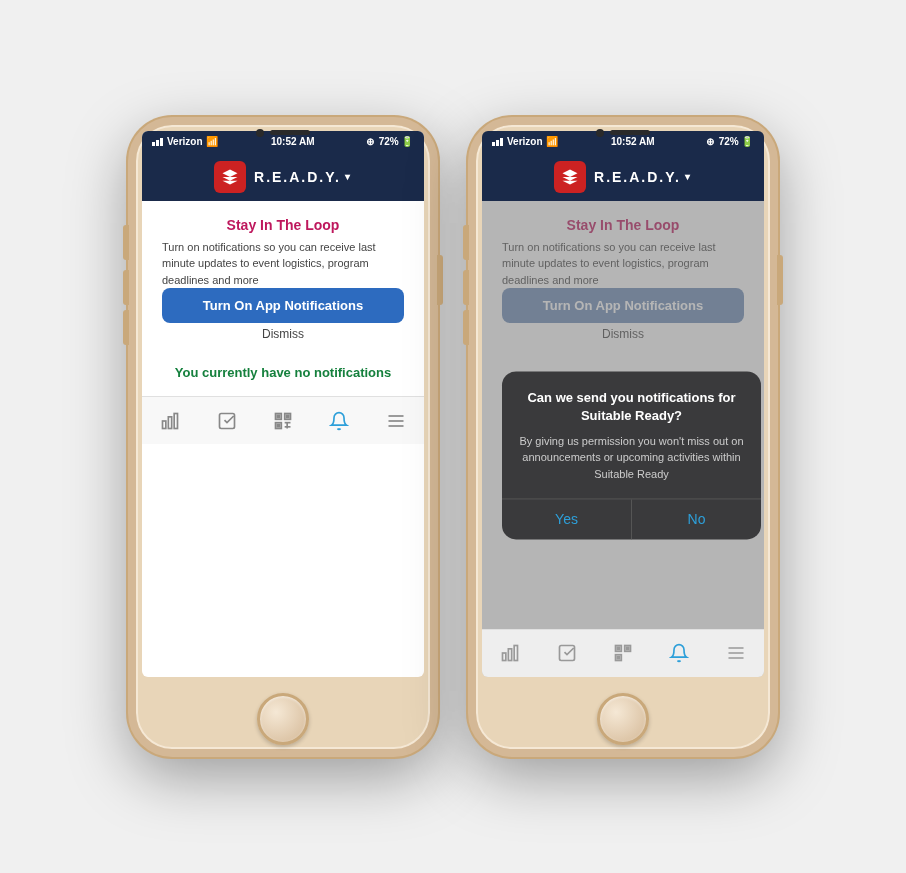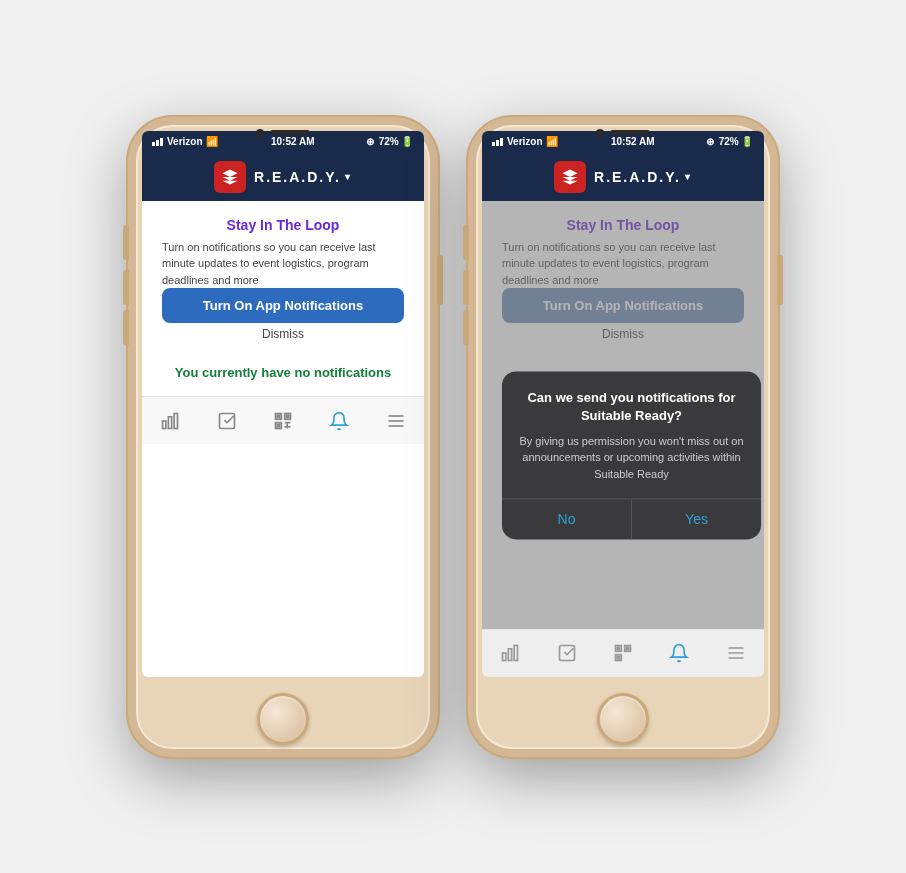--- a/index.html
+++ b/index.html
@@ -163,21 +163,21 @@
       flex: 1;
       display: flex;
       flex-direction: column;
       align-items: center;
       padding: 16px 20px;
     }
 
     .loop-title {
       font-size: 14px;
       font-weight: 700;
-      color: #6d28d9;
+      color: #be185d;
       margin-bottom: 6px;
       text-align: left;
     }
     .loop-desc {
       font-size: 11px;
       color: #444;
       text-align: left;
       line-height: 1.5;
     }
 
@@ -431,22 +431,22 @@
       </div>
 
       <div style="position:absolute; inset:0; background:rgba(120,120,120,0.55); z-index:5;"></div>
 
       <div class="dialog-box">
         <div class="dialog-content">
           <div class="dialog-title">Can we send you notifications for Suitable Ready?</div>
           <div class="dialog-desc">By giving us permission you won't miss out on announcements or upcoming activities within Suitable Ready</div>
         </div>
         <div class="dialog-buttons">
+          <div class="dialog-btn">Yes</div>
           <div class="dialog-btn">No</div>
-          <div class="dialog-btn">Yes</div>
         </div>
       </div>
 
       <div class="bottom-nav" style="position:absolute; bottom:0; left:0; right:0; z-index:6; background:rgba(248,248,248,0.85);">
         <span class="nav-icon" style="color:#999">
           <svg width="20" height="20" viewBox="0 0 24 24" fill="none" stroke="#999" stroke-width="2">
             <rect x="3" y="12" width="4" height="9"></rect>
               <rect x="10" y="7" width="4" height="14"></rect>
               <rect x="17" y="3" width="4" height="18"></rect>
           </svg>

